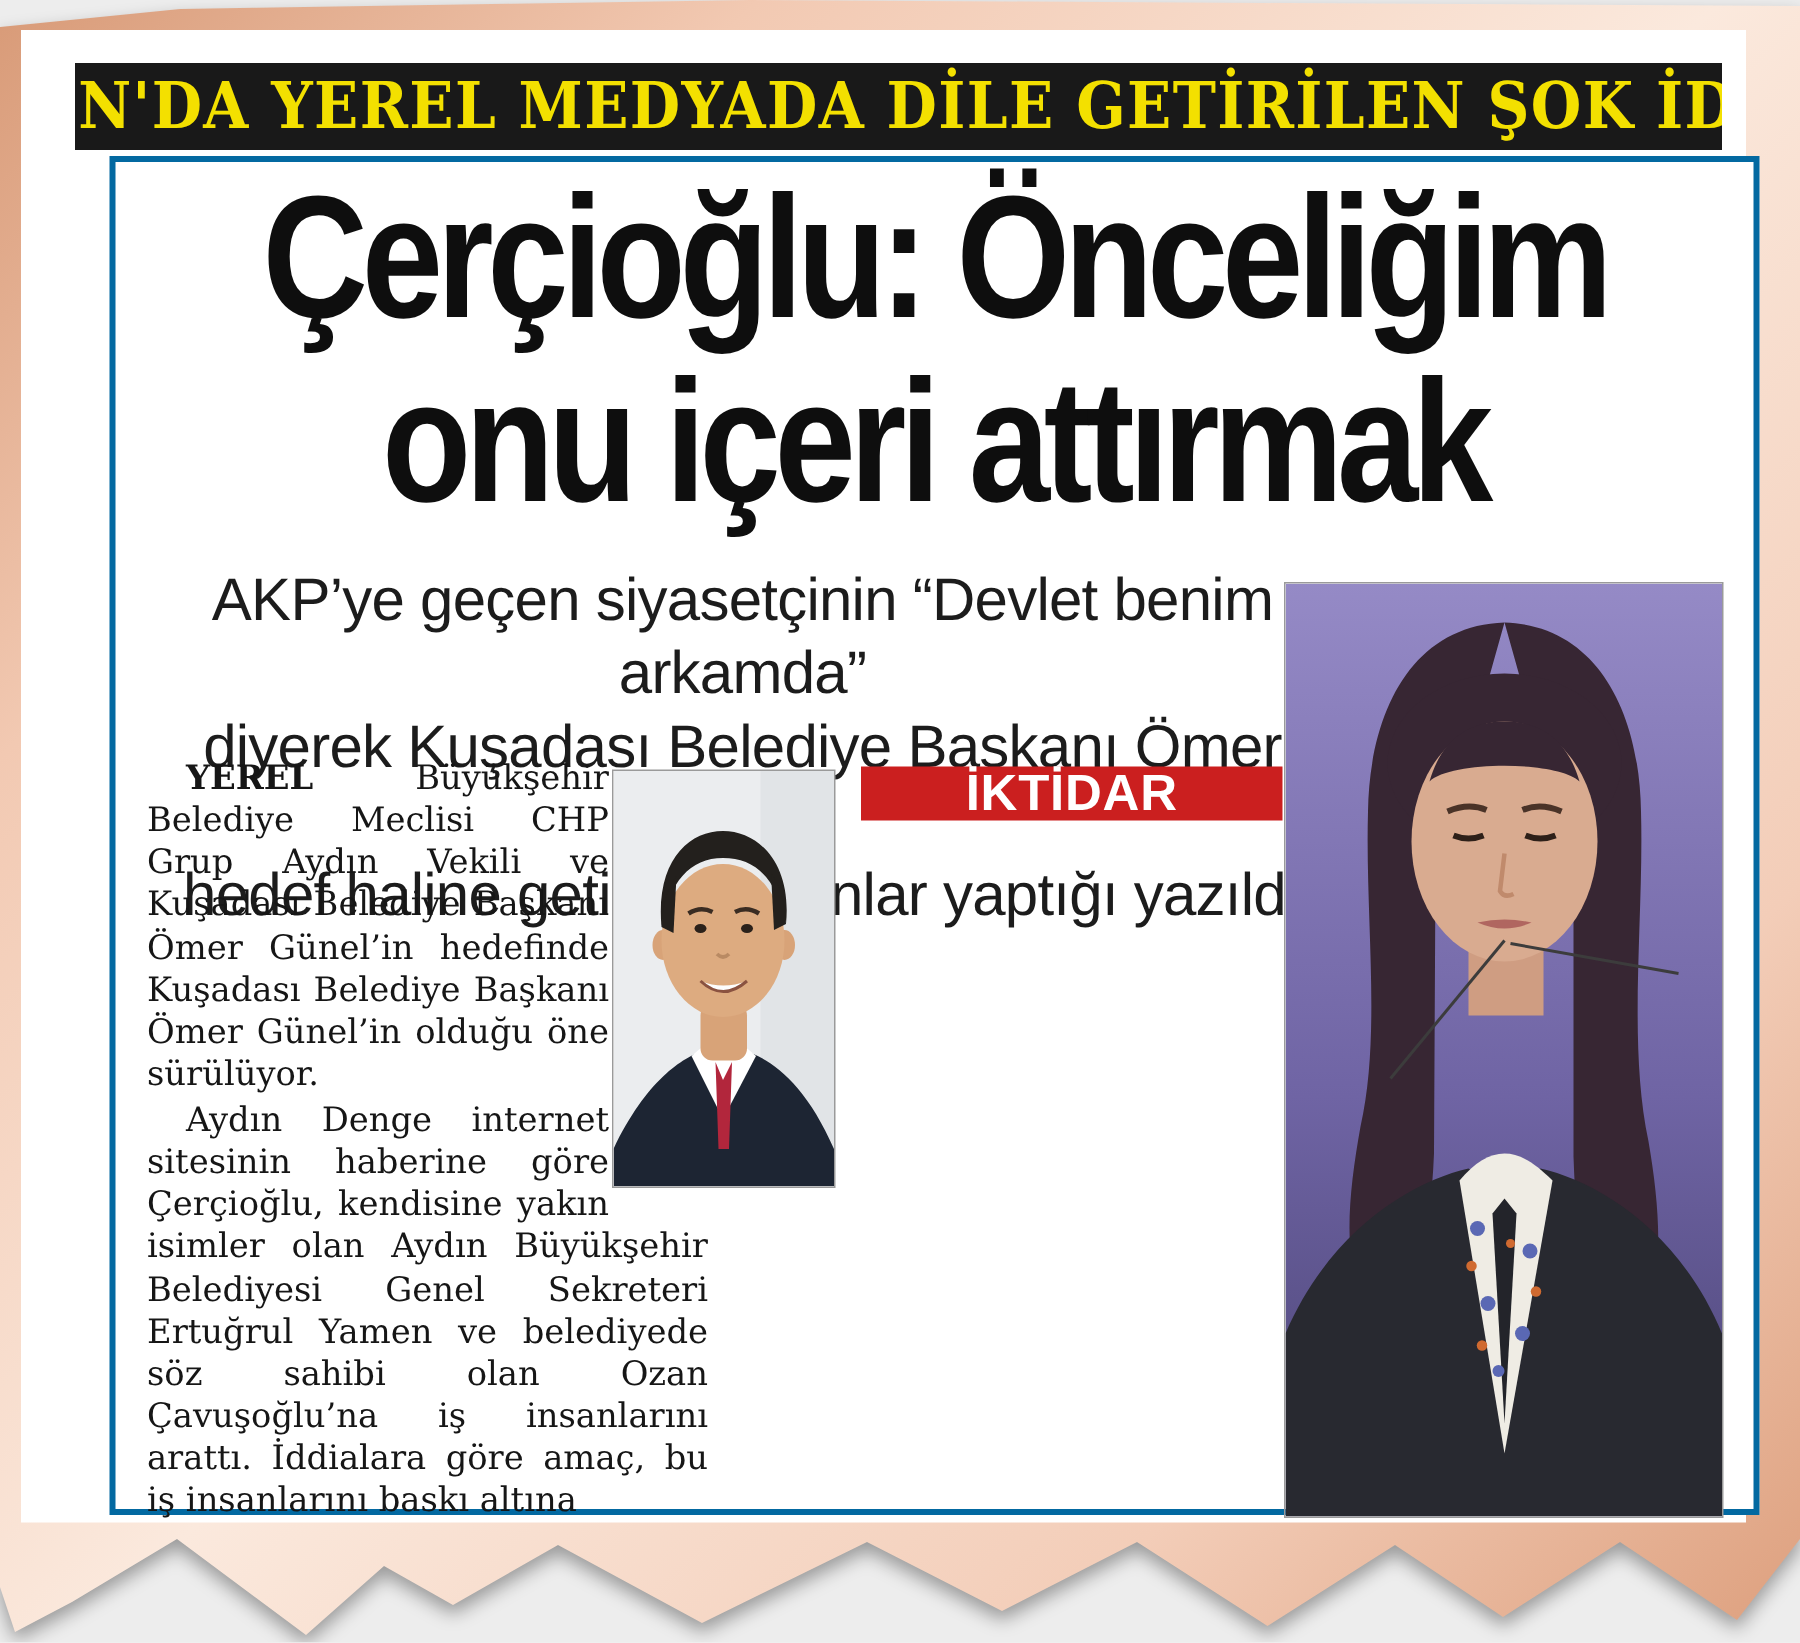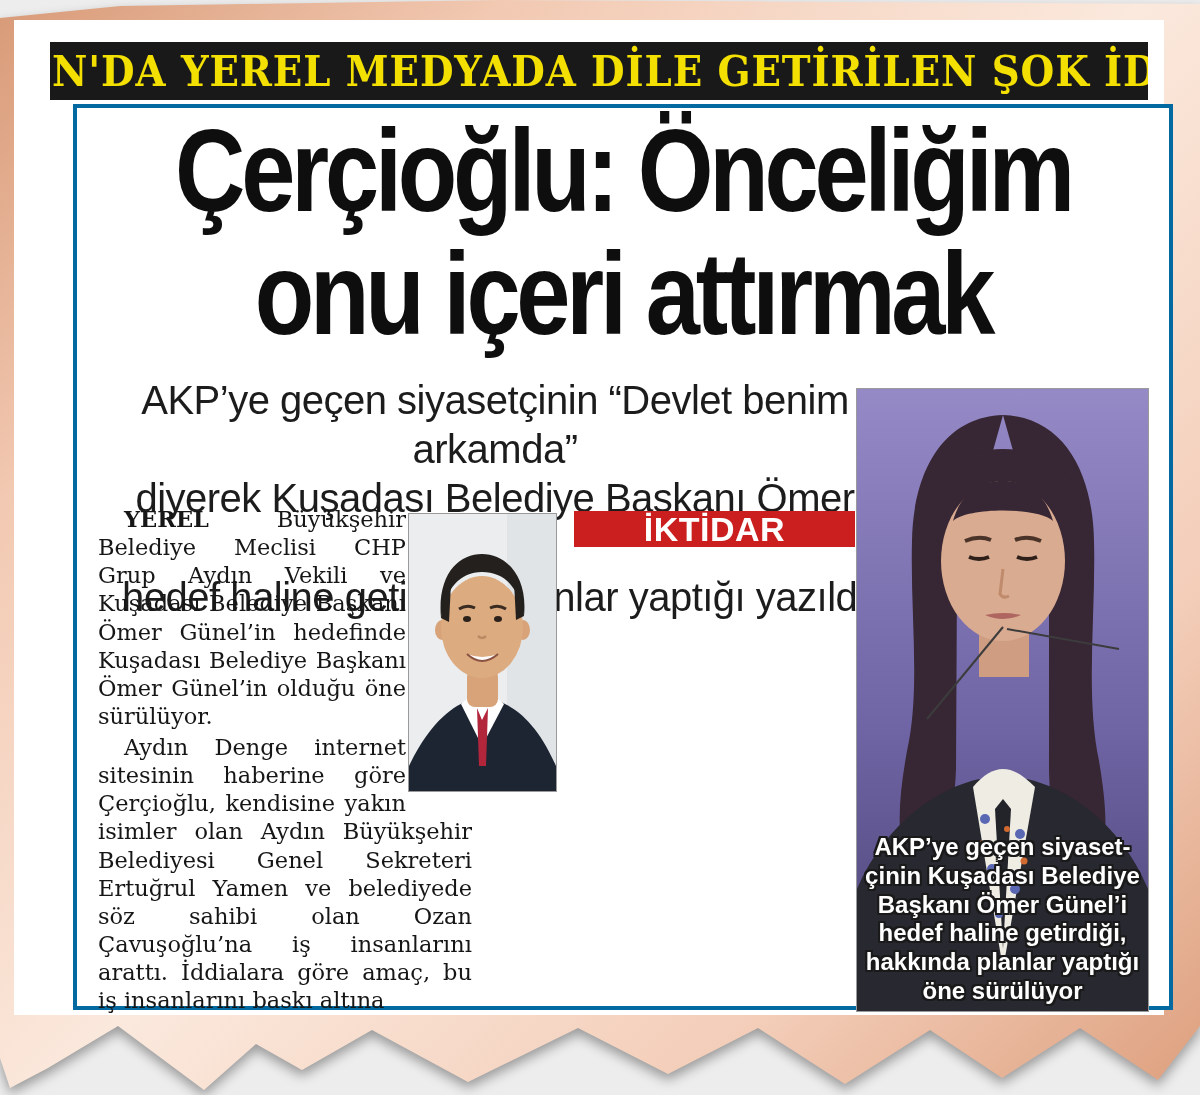--- a/index.html
+++ b/index.html
@@ -142,22 +142,16 @@
         <circle cx="128" cy="430" r="5" fill="#5a68b4"></circle>
         <circle cx="163" cy="445" r="5" fill="#5a68b4"></circle>
         <circle cx="135" cy="480" r="5" fill="#5a68b4"></circle>
         <circle cx="158" cy="500" r="5" fill="#5a68b4"></circle>
         <circle cx="142" cy="525" r="4" fill="#5a68b4"></circle>
         <circle cx="124" cy="455" r="3.5" fill="#d06a30"></circle>
         <circle cx="167" cy="472" r="3.5" fill="#d06a30"></circle>
         <circle cx="150" cy="440" r="3" fill="#d06a30"></circle>
         <circle cx="131" cy="508" r="3.5" fill="#d06a30"></circle>
       </svg>
-      <div class="cap-right">AKP’ye geçen siyaset-
-çinin Kuşadası Belediye
-Başkanı Ömer Günel’i
-hedef haline getirdiği,
-hakkında planlar yaptığı
-öne sürülüyor</div>
     </div>
 
   </div>
 </div>
 
 </body></html>

